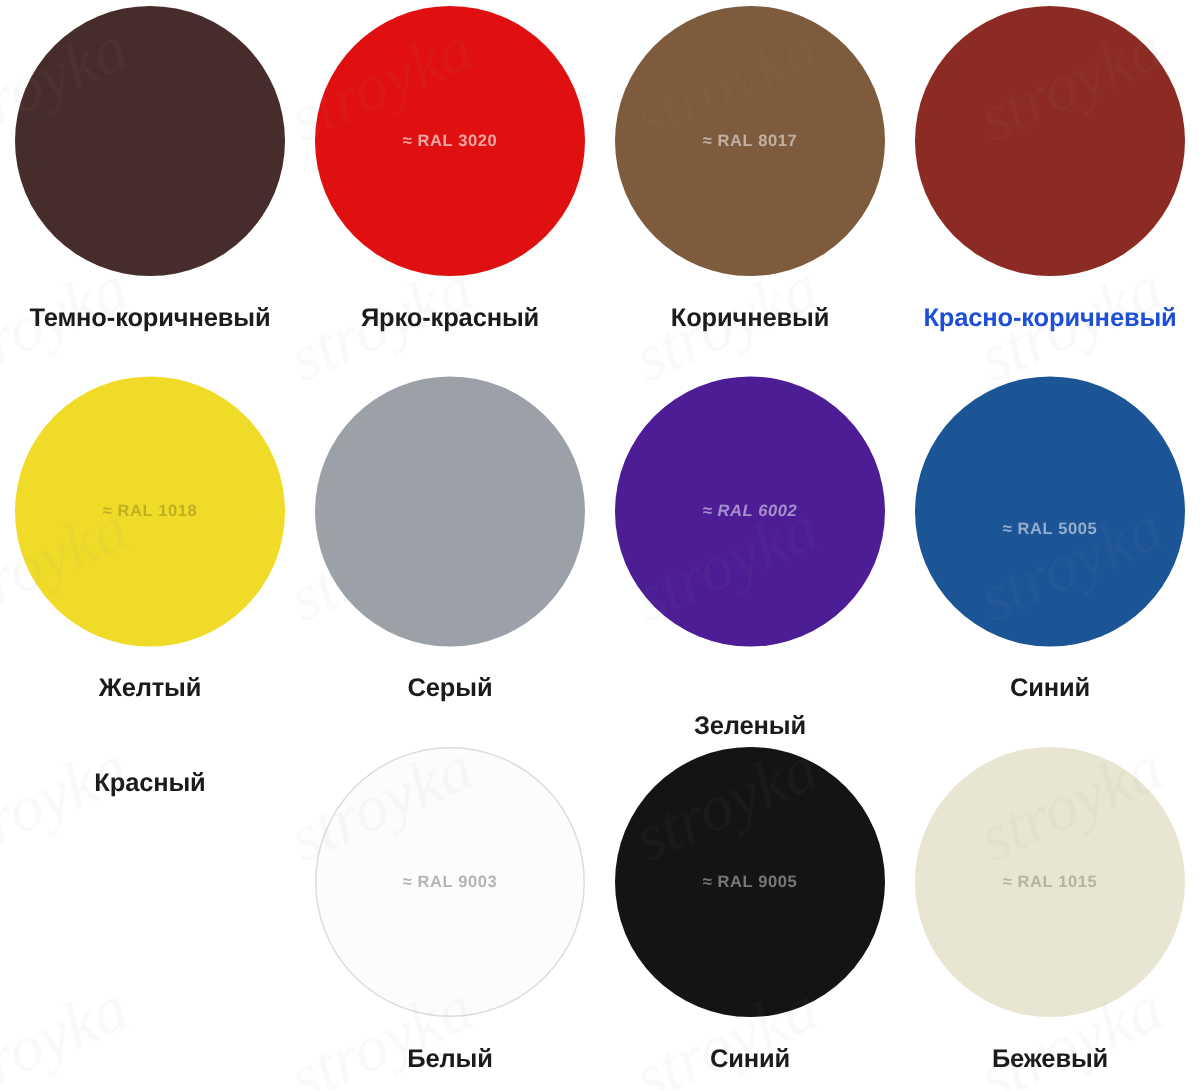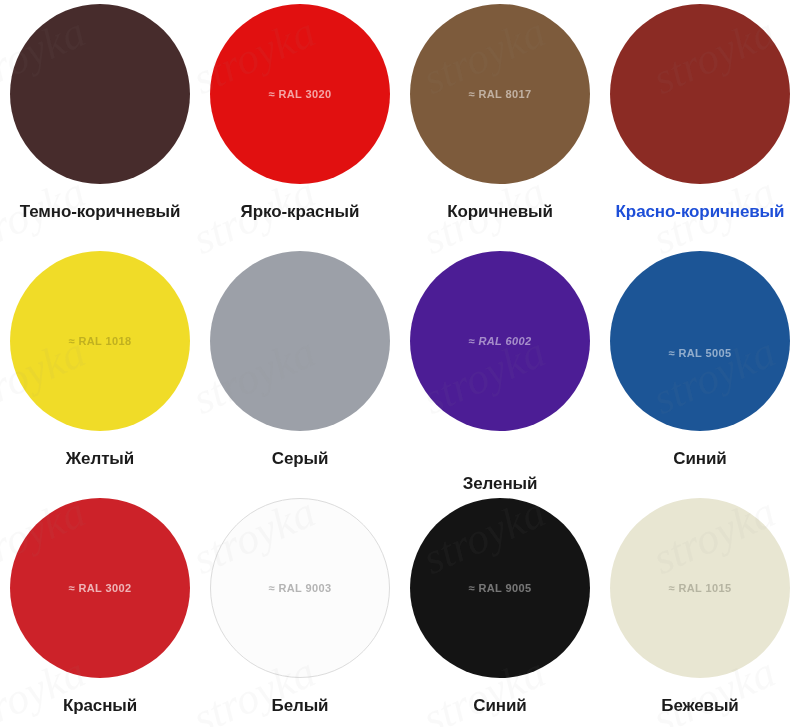--- a/index.html
+++ b/index.html
@@ -137,23 +137,20 @@
       </div>
       <div class="swatch-label" style="color: rgb(27, 27, 27); margin-top: 44px;">Зеленый</div>
     </div>
     <div class="swatch-cell">
       <div class="swatch-circle" style="background: rgb(28, 85, 150);">
         <span class="ral-code" style="color: rgba(255, 255, 255, 0.52); margin-top: 24px;">≈ RAL 5005</span>
       </div>
       <div class="swatch-label" style="color: rgb(27, 27, 27);">Синий</div>
     </div>
     <div class="swatch-cell">
-      <div class="swatch-circle" style="background: rgb(204, 34, 41);">
-        <span class="ral-code" style="color: rgba(255, 255, 255, 0.66);">≈ RAL 3002</span>
-      </div>
       <div class="swatch-label" style="color: rgb(27, 27, 27);">Красный</div>
     </div>
     <div class="swatch-cell">
       <div class="swatch-circle has-outline" style="background: rgb(252, 252, 252);">
         <span class="ral-code" style="color: rgba(120, 120, 120, 0.55);">≈ RAL 9003</span>
       </div>
       <div class="swatch-label" style="color: rgb(27, 27, 27);">Белый</div>
     </div>
     <div class="swatch-cell">
       <div class="swatch-circle" style="background: rgb(20, 20, 20);">

